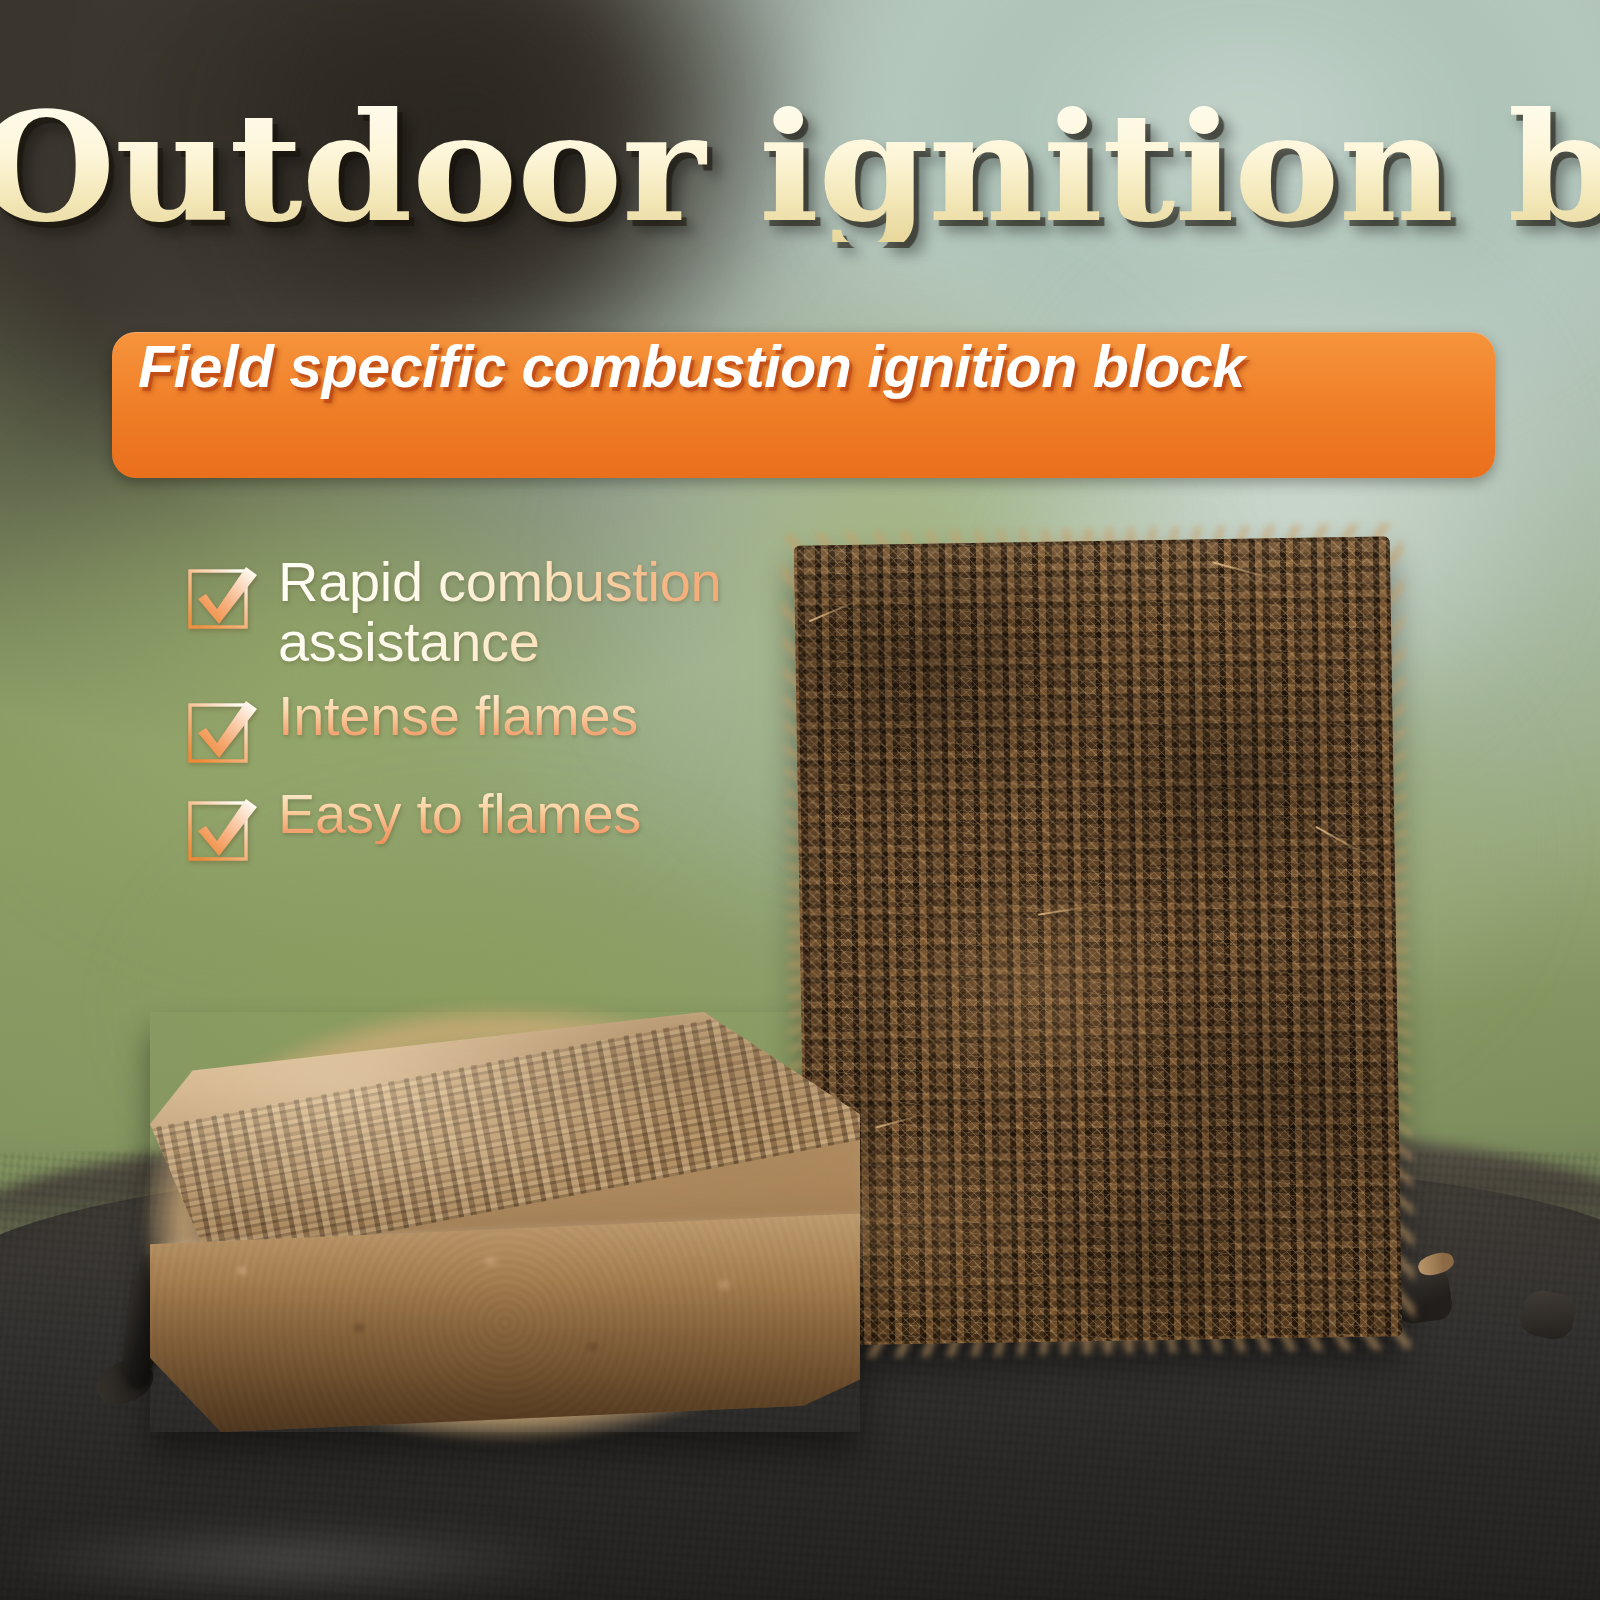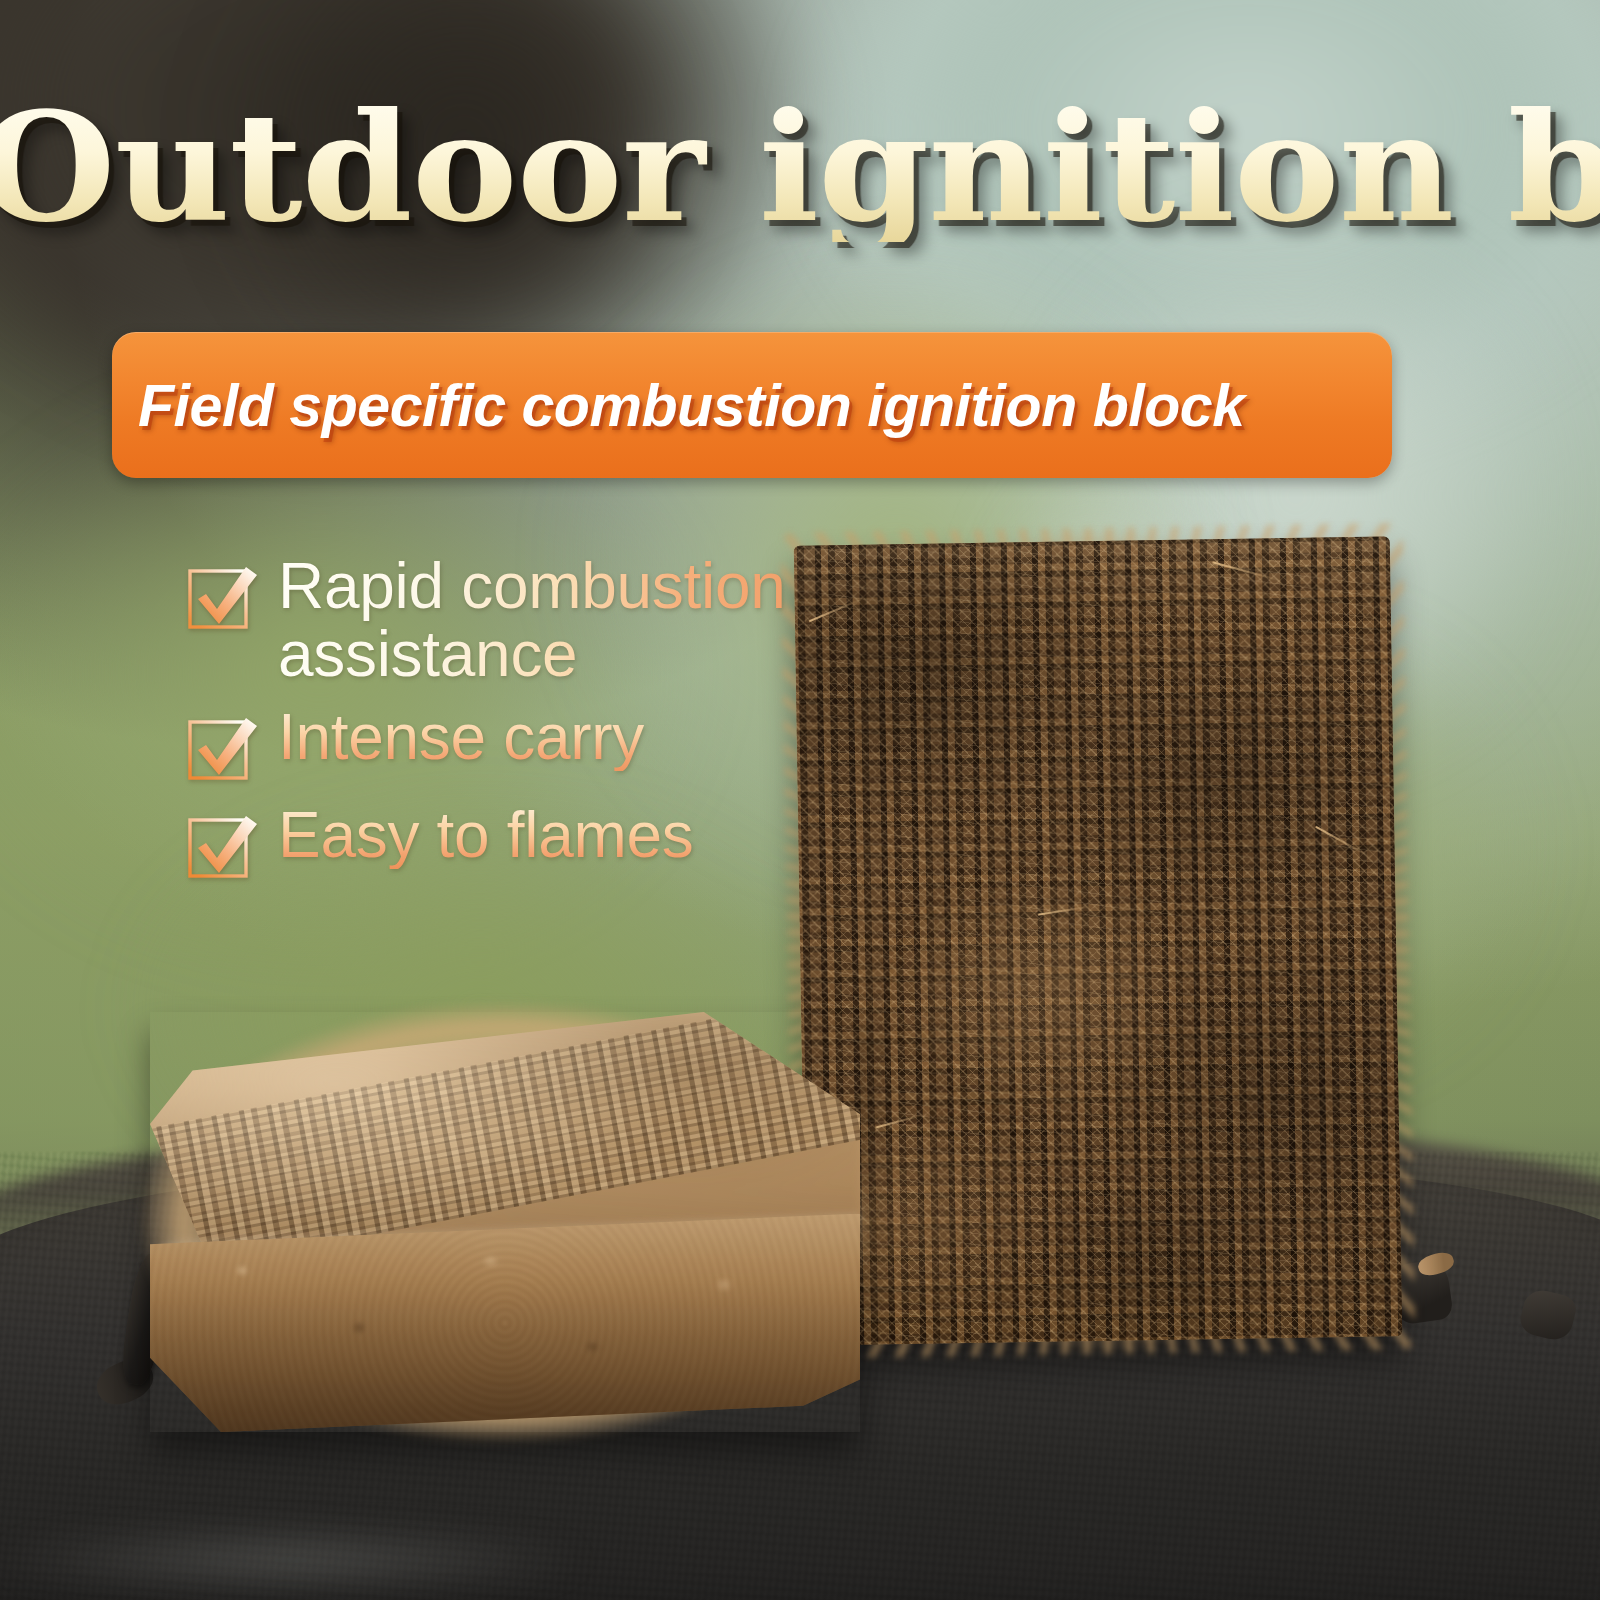--- a/index.html
+++ b/index.html
@@ -266,25 +266,25 @@
     transform:scaleX(1.06);
     transform-origin:50% 50%;
     background:linear-gradient(180deg,#fffdf0 0%,#fdf6da 40%,#f3e7b8 72%,#e8d79b 100%);
     -webkit-background-clip:text;background-clip:text;
     color:transparent;-webkit-text-fill-color:transparent;
     filter:drop-shadow(5px 6px 0 rgba(22,16,8,.55)) drop-shadow(8px 9px 6px rgba(0,0,0,.35));
   }
 
   
   #banner{
-    position:absolute;left:112px;top:332px;width:1280px;height:146px;
+    position:absolute;left:112px;top:332px;width:1383px;height:146px;
     border-radius:24px;
     background:linear-gradient(180deg,#f5943c 0%, #f2862f 34%, #ee7a24 62%, #ea6f1c 100%);
     box-shadow:0 5px 14px rgba(0,0,0,.30), inset 0 1px 0 rgba(255,255,255,.22);
-    display:flex;align-items:center;
+    display:flex;align-items:flex-start;
   }
   #banner-text{
     font-family:"Liberation Sans", sans-serif;
     font-weight:700;font-style:italic;
     font-size:60px;letter-spacing:-.5px;
     color:#ffffff;
     white-space:nowrap;
     margin-left:26px;
     transform:scaleX(.985);
     transform-origin:0 50%;
@@ -301,21 +301,21 @@
   }
   .chk{
     position:relative;flex:0 0 auto;
     width:78px;height:78px;margin-right:14px;margin-top:6px;
   }
   .chk svg{display:block;width:78px;height:78px;overflow:visible;
     filter:drop-shadow(1px 2px 2px rgba(70,40,10,.30));}
   .feature-label{
     font-family:"Liberation Sans", sans-serif;
     font-weight:400;
-    font-size:64px;
+    font-size:56px;
     line-height:1.07;
     letter-spacing:-.3px;
     -webkit-background-clip:text;background-clip:text;
     color:transparent;-webkit-text-fill-color:transparent;
     text-shadow:none;
     filter:drop-shadow(1px 2px 2px rgba(60,50,20,.28));
     max-width:540px;
   }
   .feature-label.g1{
     background-image:linear-gradient(96deg,#fffef6 0%,#fdf8e8 28%,#fbdfb6 52%,#f6b07c 74%,#f09a63 100%);
@@ -429,21 +429,21 @@
               <linearGradient id="ck2" x1="0.05" y1="1" x2="0.95" y2="0.05">
                 <stop offset="0" stop-color="#ed8230"></stop>
                 <stop offset="0.45" stop-color="#f7b383"></stop>
                 <stop offset="1" stop-color="#fffef8"></stop>
               </linearGradient>
             </defs>
             <rect x="4" y="13" width="56" height="56" fill="none" stroke="url(#bx2)" stroke-width="3.4"></rect>
             <path d="M12 41 L20 36 L31 51 L60 9 L71 17 L33 66 Z" fill="url(#ck2)"></path>
           </svg>
         </span>
-        <span class="feature-label g2">Intense carry</span>
+        <span class="feature-label g2">Intense flames</span>
       </div>
 
       <div class="feature">
         <span class="chk">
           <svg viewBox="0 0 78 78" xmlns="http://www.w3.org/2000/svg">
             <defs>
               <linearGradient id="bx3" x1="0.15" y1="1" x2="0.9" y2="0">
                 <stop offset="0" stop-color="#ef8a36"></stop>
                 <stop offset="0.55" stop-color="#f8c093"></stop>
                 <stop offset="1" stop-color="#fffdf5"></stop>

